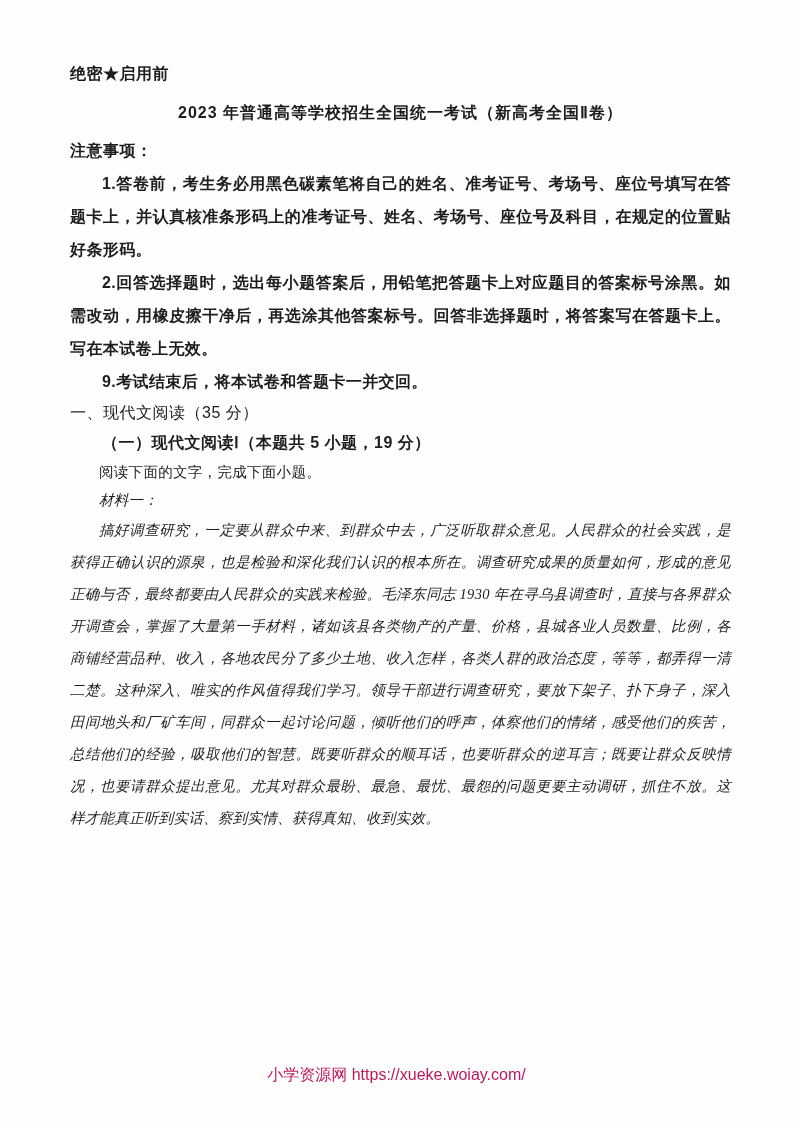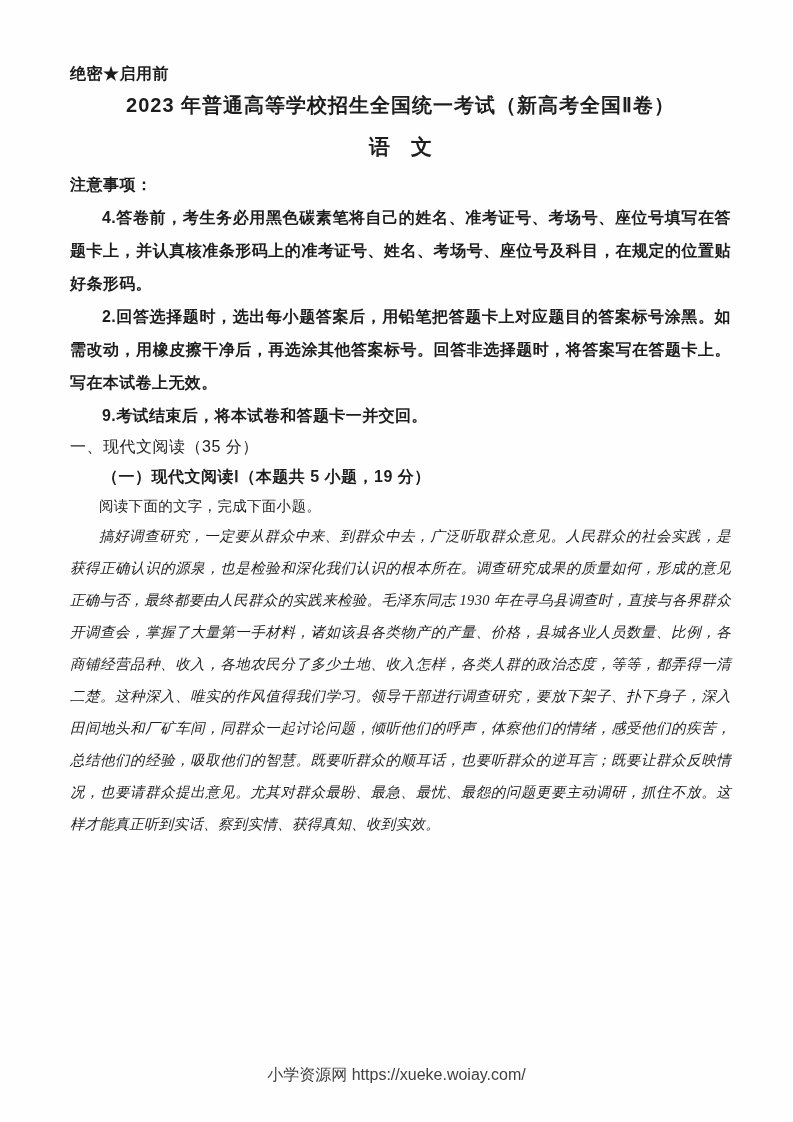--- a/index.html
+++ b/index.html
@@ -18,23 +18,23 @@
     padding: 0 62px 0 70px;
   }
   .secret {
     margin-top: 64px;
     font-size: 16px;
     line-height: 20px;
     font-weight: bold;
     letter-spacing: 0.5px;
   }
   .exam-title {
-    margin-top: 8px;
+    margin-top: 16px;
     text-align: center;
-    font-size: 20px;
+    font-size: 16px;
     line-height: 26px;
     font-weight: bold;
     letter-spacing: 1px;
   }
   .subject-title {
     margin-top: 16px;
     text-align: center;
     font-size: 21px;
     line-height: 26px;
     font-weight: bold;
@@ -90,52 +90,52 @@
     text-indent: 2em;
     text-align: justify;
     letter-spacing: 0.3px;
   }
   .footer {
     position: absolute;
     left: 0;
     top: 1064px;
     width: 100%;
     text-align: center;
-    color: #404040;
+    color: #be185d;
     font-size: 16px;
     line-height: 22px;
     font-family: "Liberation Sans", sans-serif;
   }
 </style>
 </head>
 <body>
 
 <div class="page">
   <div class="content">
 
     <div class="secret">绝密★启用前</div>
 
     <div class="exam-title">2023 年普通高等学校招生全国统一考试（新高考全国Ⅱ卷）</div>
 
-    <div class="subject-title">语　文</div>
 
     <div class="notice-heading">注意事项：</div>
 
-    <p class="notice-item">4.答卷前，考生务必用黑色碳素笔将自己的姓名、准考证号、考场号、座位号填写在答题卡上，并认真核准条形码上的准考证号、姓名、考场号、座位号及科目，在规定的位置贴好条形码。</p>
+    <p class="notice-item">1.答卷前，考生务必用黑色碳素笔将自己的姓名、准考证号、考场号、座位号填写在答题卡上，并认真核准条形码上的准考证号、姓名、考场号、座位号及科目，在规定的位置贴好条形码。</p>
 
     <p class="notice-item">2.回答选择题时，选出每小题答案后，用铅笔把答题卡上对应题目的答案标号涂黑。如需改动，用橡皮擦干净后，再选涂其他答案标号。回答非选择题时，将答案写在答题卡上。写在本试卷上无效。</p>
 
     <p class="notice-item">9.考试结束后，将本试卷和答题卡一并交回。</p>
 
     <div class="section-heading">一、现代文阅读（35 分）</div>
 
     <div class="subsection-heading">（一）现代文阅读Ⅰ（本题共 5 小题，19 分）</div>
 
     <div class="instruction">阅读下面的文字，完成下面小题。</div>
 
+    <div class="material-label">材料一：</div>
 
     <p class="material-paragraph">搞好调查研究，一定要从群众中来、到群众中去，广泛听取群众意见。人民群众的社会实践，是获得正确认识的源泉，也是检验和深化我们认识的根本所在。调查研究成果的质量如何，形成的意见正确与否，最终都要由人民群众的实践来检验。毛泽东同志 1930 年在寻乌县调查时，直接与各界群众开调查会，掌握了大量第一手材料，诸如该县各类物产的产量、价格，县城各业人员数量、比例，各商铺经营品种、收入，各地农民分了多少土地、收入怎样，各类人群的政治态度，等等，都弄得一清二楚。这种深入、唯实的作风值得我们学习。领导干部进行调查研究，要放下架子、扑下身子，深入田间地头和厂矿车间，同群众一起讨论问题，倾听他们的呼声，体察他们的情绪，感受他们的疾苦，总结他们的经验，吸取他们的智慧。既要听群众的顺耳话，也要听群众的逆耳言；既要让群众反映情况，也要请群众提出意见。尤其对群众最盼、最急、最忧、最怨的问题更要主动调研，抓住不放。这样才能真正听到实话、察到实情、获得真知、收到实效。</p>
 
 
   </div>
 
   <div class="footer">小学资源网 https://xueke.woiay.com/</div>
 </div>
 
 </body></html>

